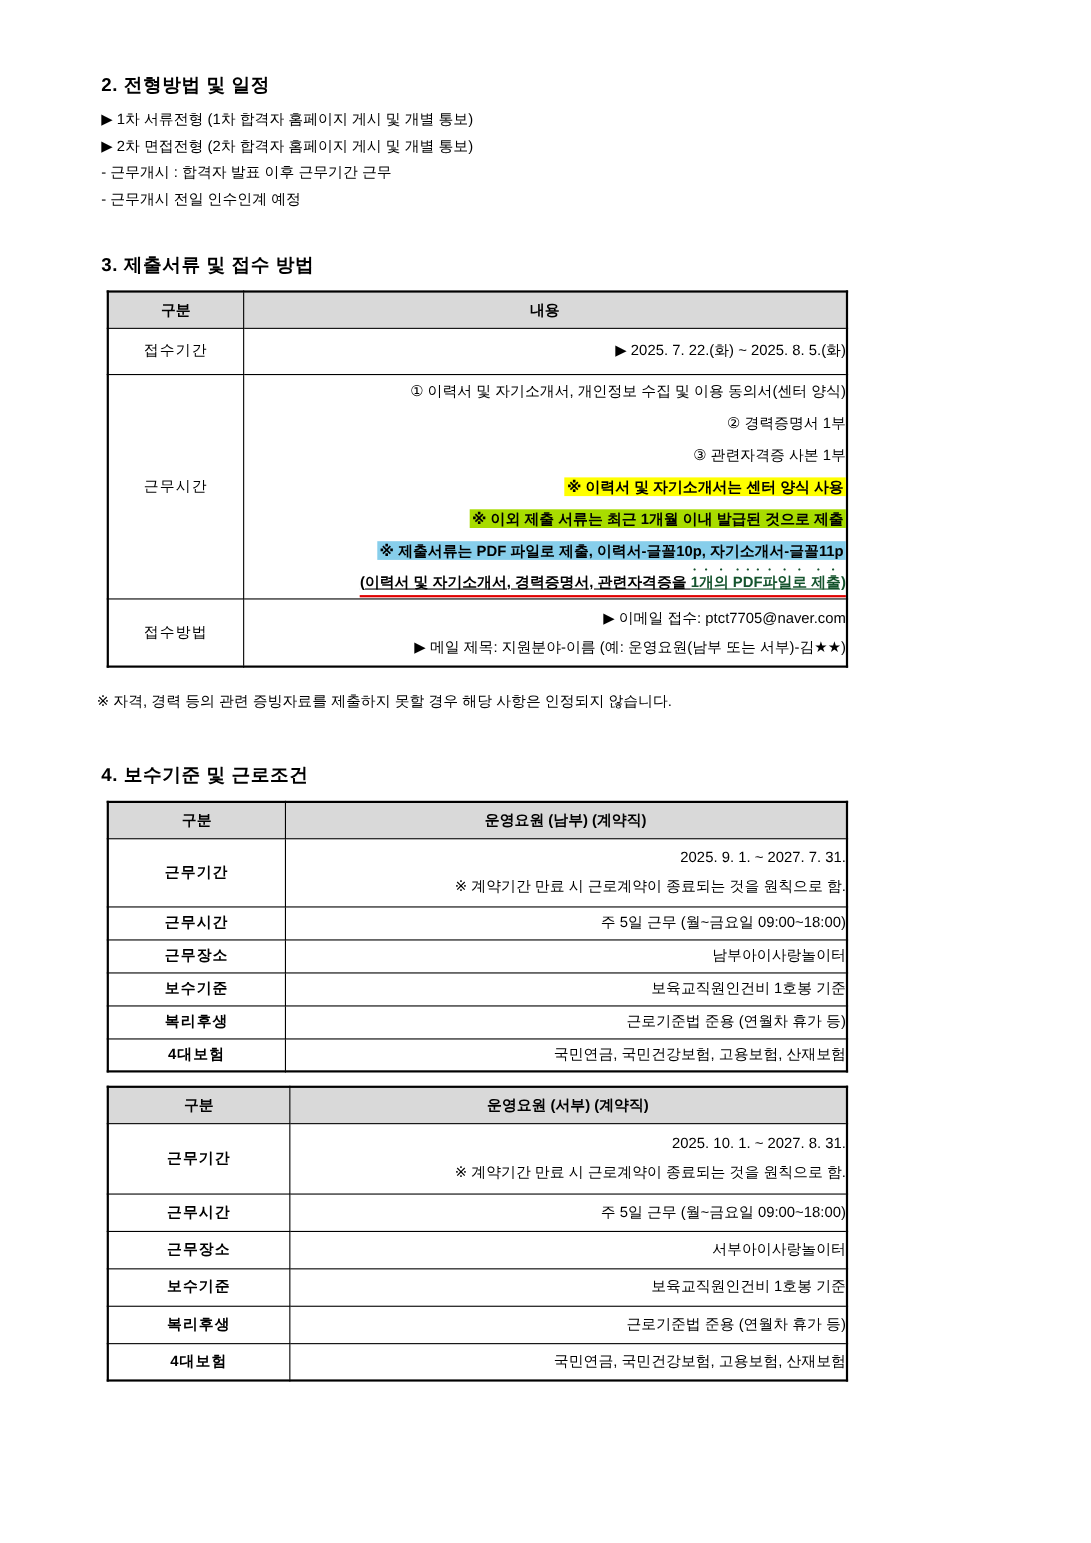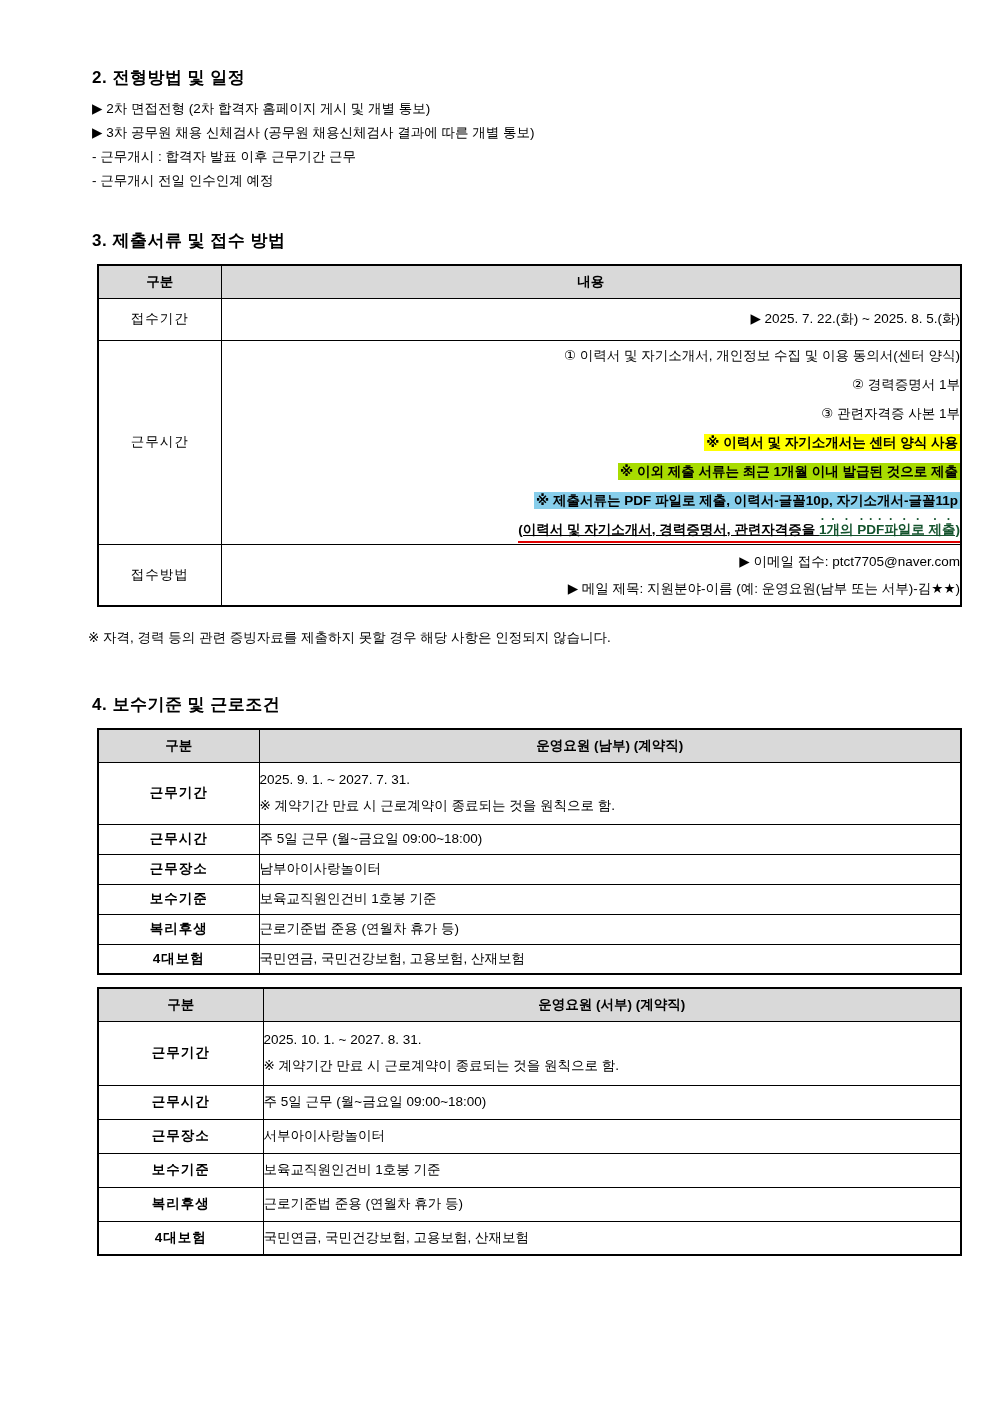--- a/index.html
+++ b/index.html
@@ -26,21 +26,21 @@
     line-height: 24px;
     white-space: nowrap;
   }
 
   .sec3 { margin-top: 36px; }
   .sec4 { margin-top: 46px; }
 
   table.tbl {
     border-collapse: collapse;
     table-layout: fixed;
-    width: 865px;
+    width: 674px;
     margin-left: 5px;
     margin-top: 12px;
     font-size: 13.5px;
   }
   table.tbl th, table.tbl td {
     border: 1px solid #000000;
     padding: 0;
   }
   table.tbl { border: 2px solid #000000; }
   table.tbl th {
@@ -54,21 +54,21 @@
     vertical-align: middle;
     letter-spacing: 1px;
   }
   td.lbl-bold { font-weight: bold; }
   td.val-left {
     text-align: right;
     vertical-align: middle;
     padding: 6px 14px;
   }
   td.val-center {
-    text-align: left;
+    text-align: right;
     vertical-align: middle;
   }
 
   
   .tbl-a col.c1 { width: 123px; }
   .tbl-a tr.hdr   { height: 33px; }
   .tbl-a tr.r-period { height: 42px; }
   .tbl-a tr.r-docs   { height: 203px; }
   .tbl-a tr.r-method { height: 62px; }
   .dline { line-height: 29px; white-space: nowrap; }
@@ -115,22 +115,22 @@
 </style>
 </head>
 <body>
 
 <div class="page">
   <div class="content">
 
     <section>
       <h2 class="sec-title">2. 전형방법 및 일정</h2>
       <div class="plain-lines">
+        <div class="pline">▶  1차 서류전형 (1차 합격자 홈페이지 게시 및 개별 통보)</div>
         <div class="pline">▶  2차 면접전형 (2차 합격자 홈페이지 게시 및 개별 통보)</div>
-        <div class="pline">▶  3차 공무원 채용 신체검사 (공무원 채용신체검사 결과에 따른 개별 통보)</div>
         <div class="pline">- 근무개시 : 합격자 발표 이후 근무기간 근무</div>
         <div class="pline">- 근무개시 전일 인수인계 예정</div>
       </div>
     </section>
 
     <section class="sec3">
       <h2 class="sec-title">3. 제출서류 및 접수 방법</h2>
 
       <table class="tbl tbl-a">
         <colgroup>

